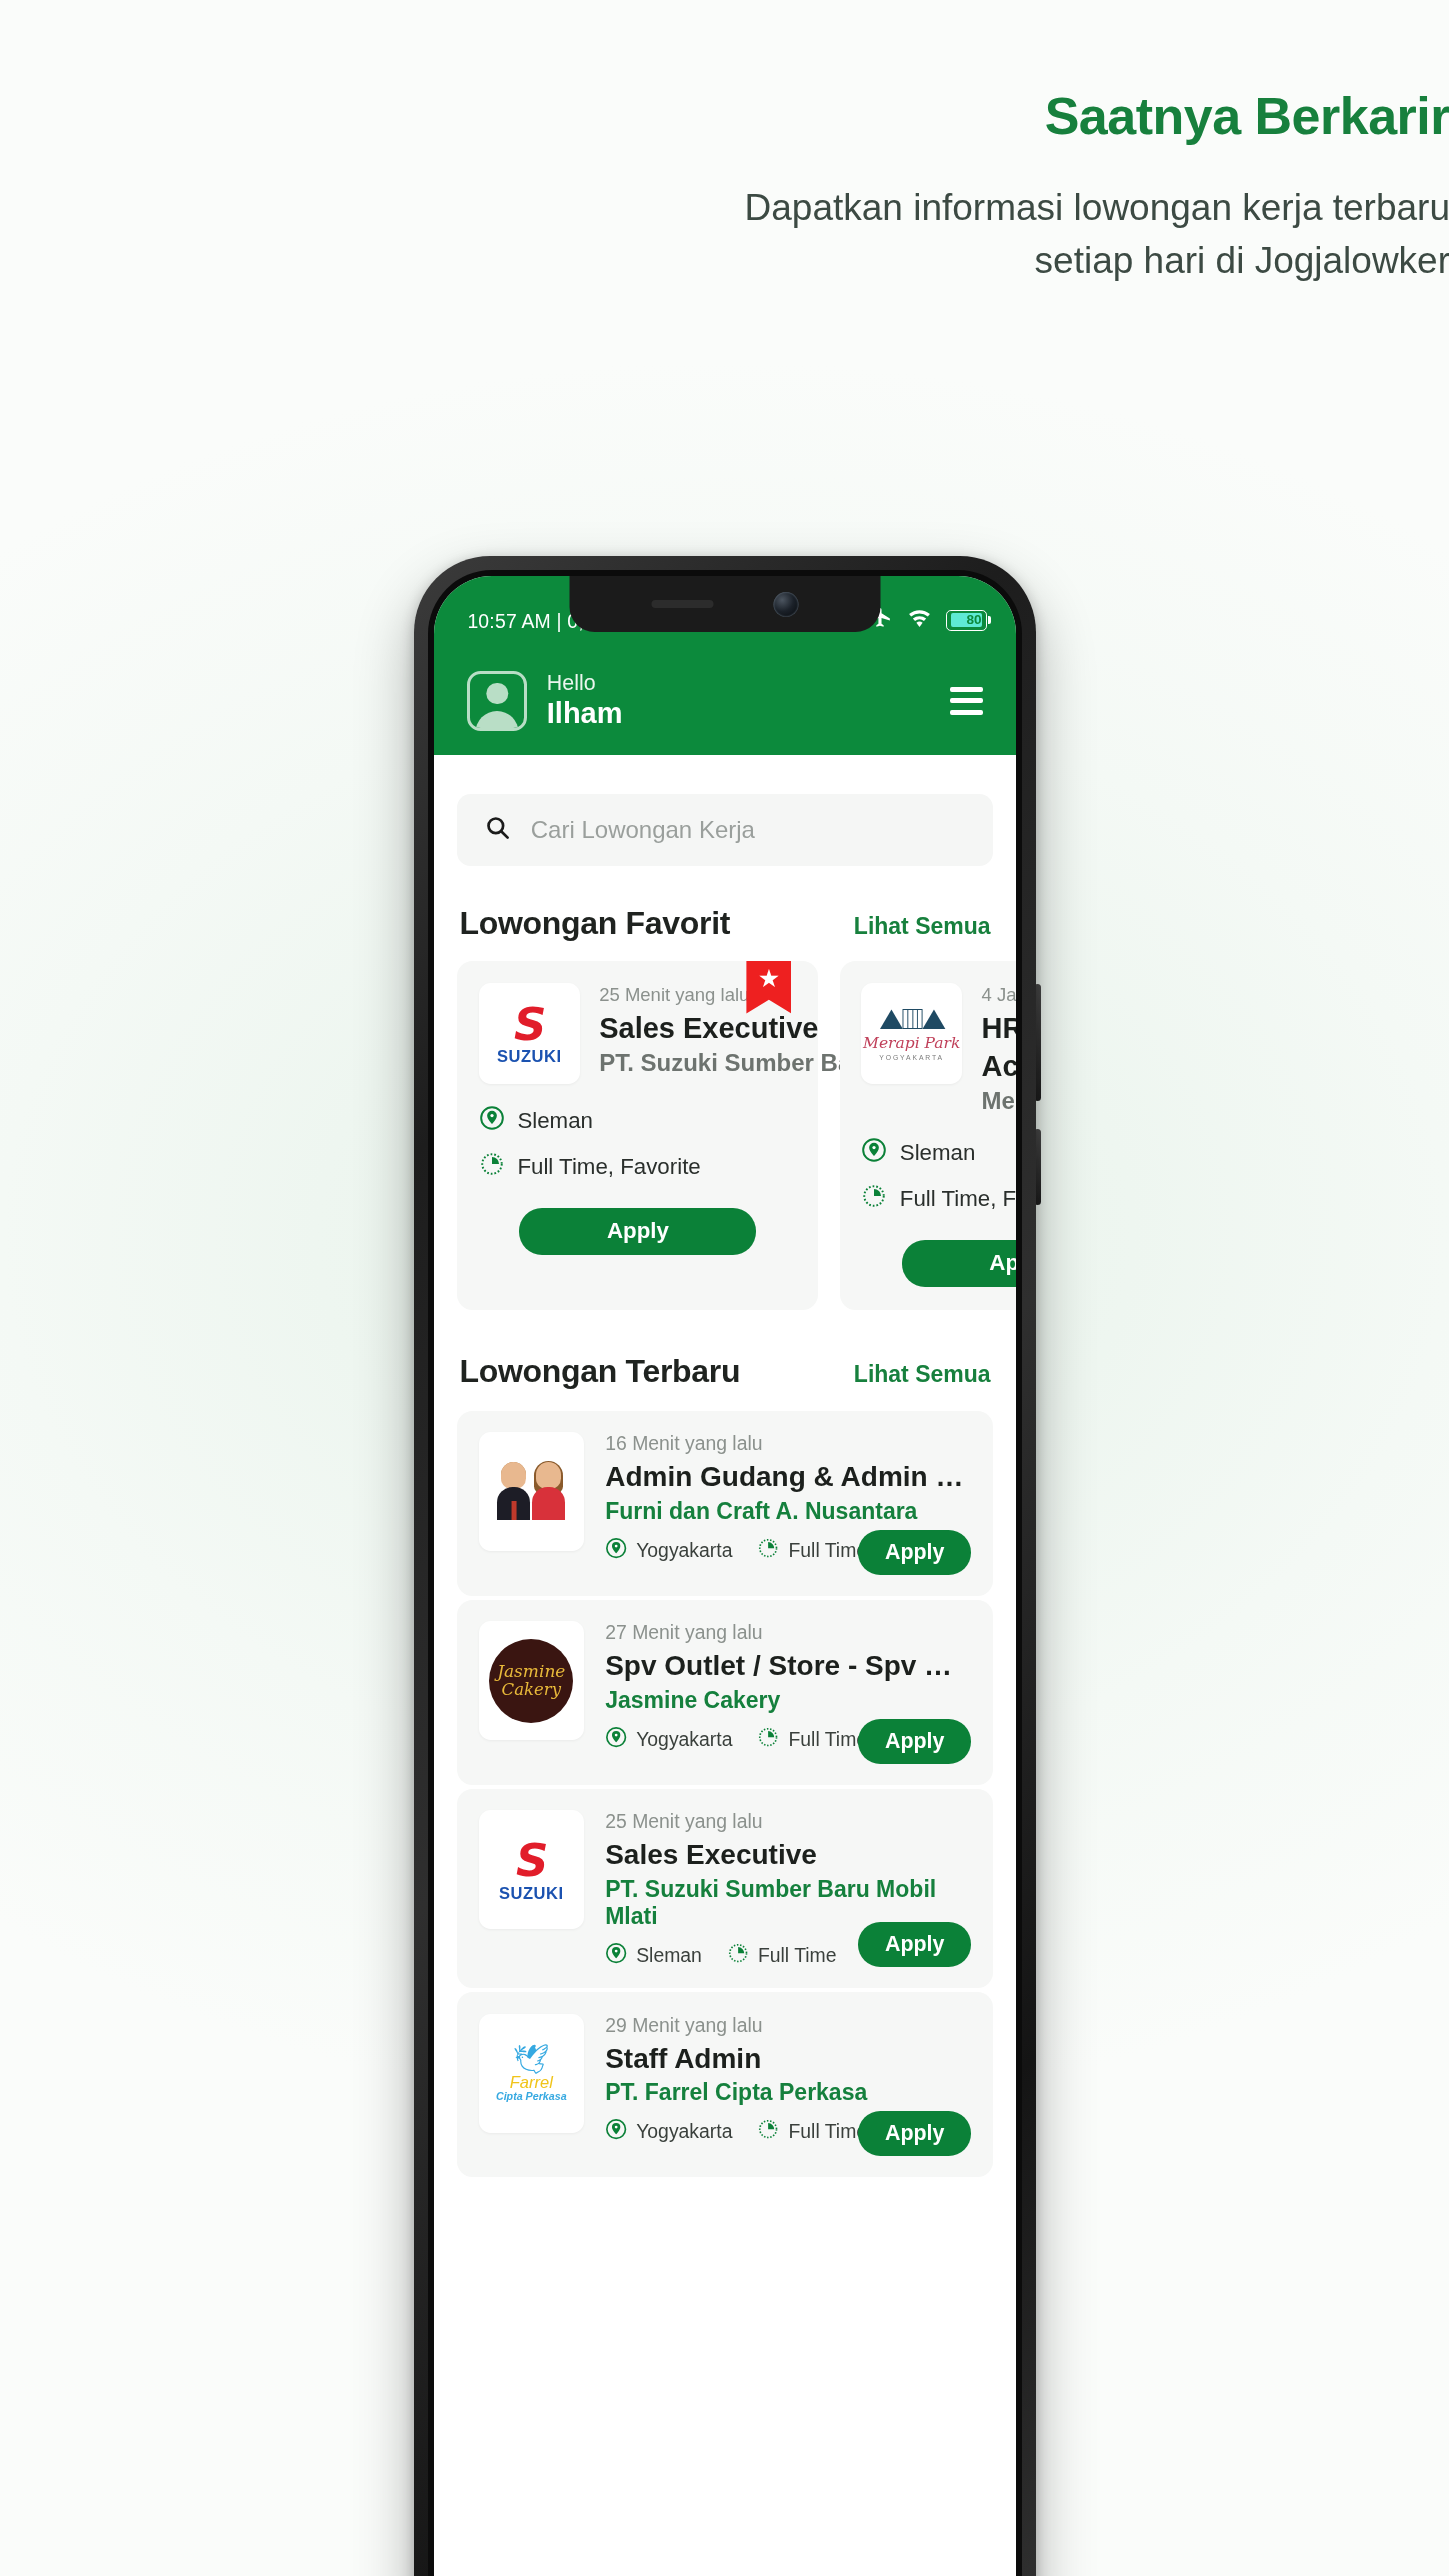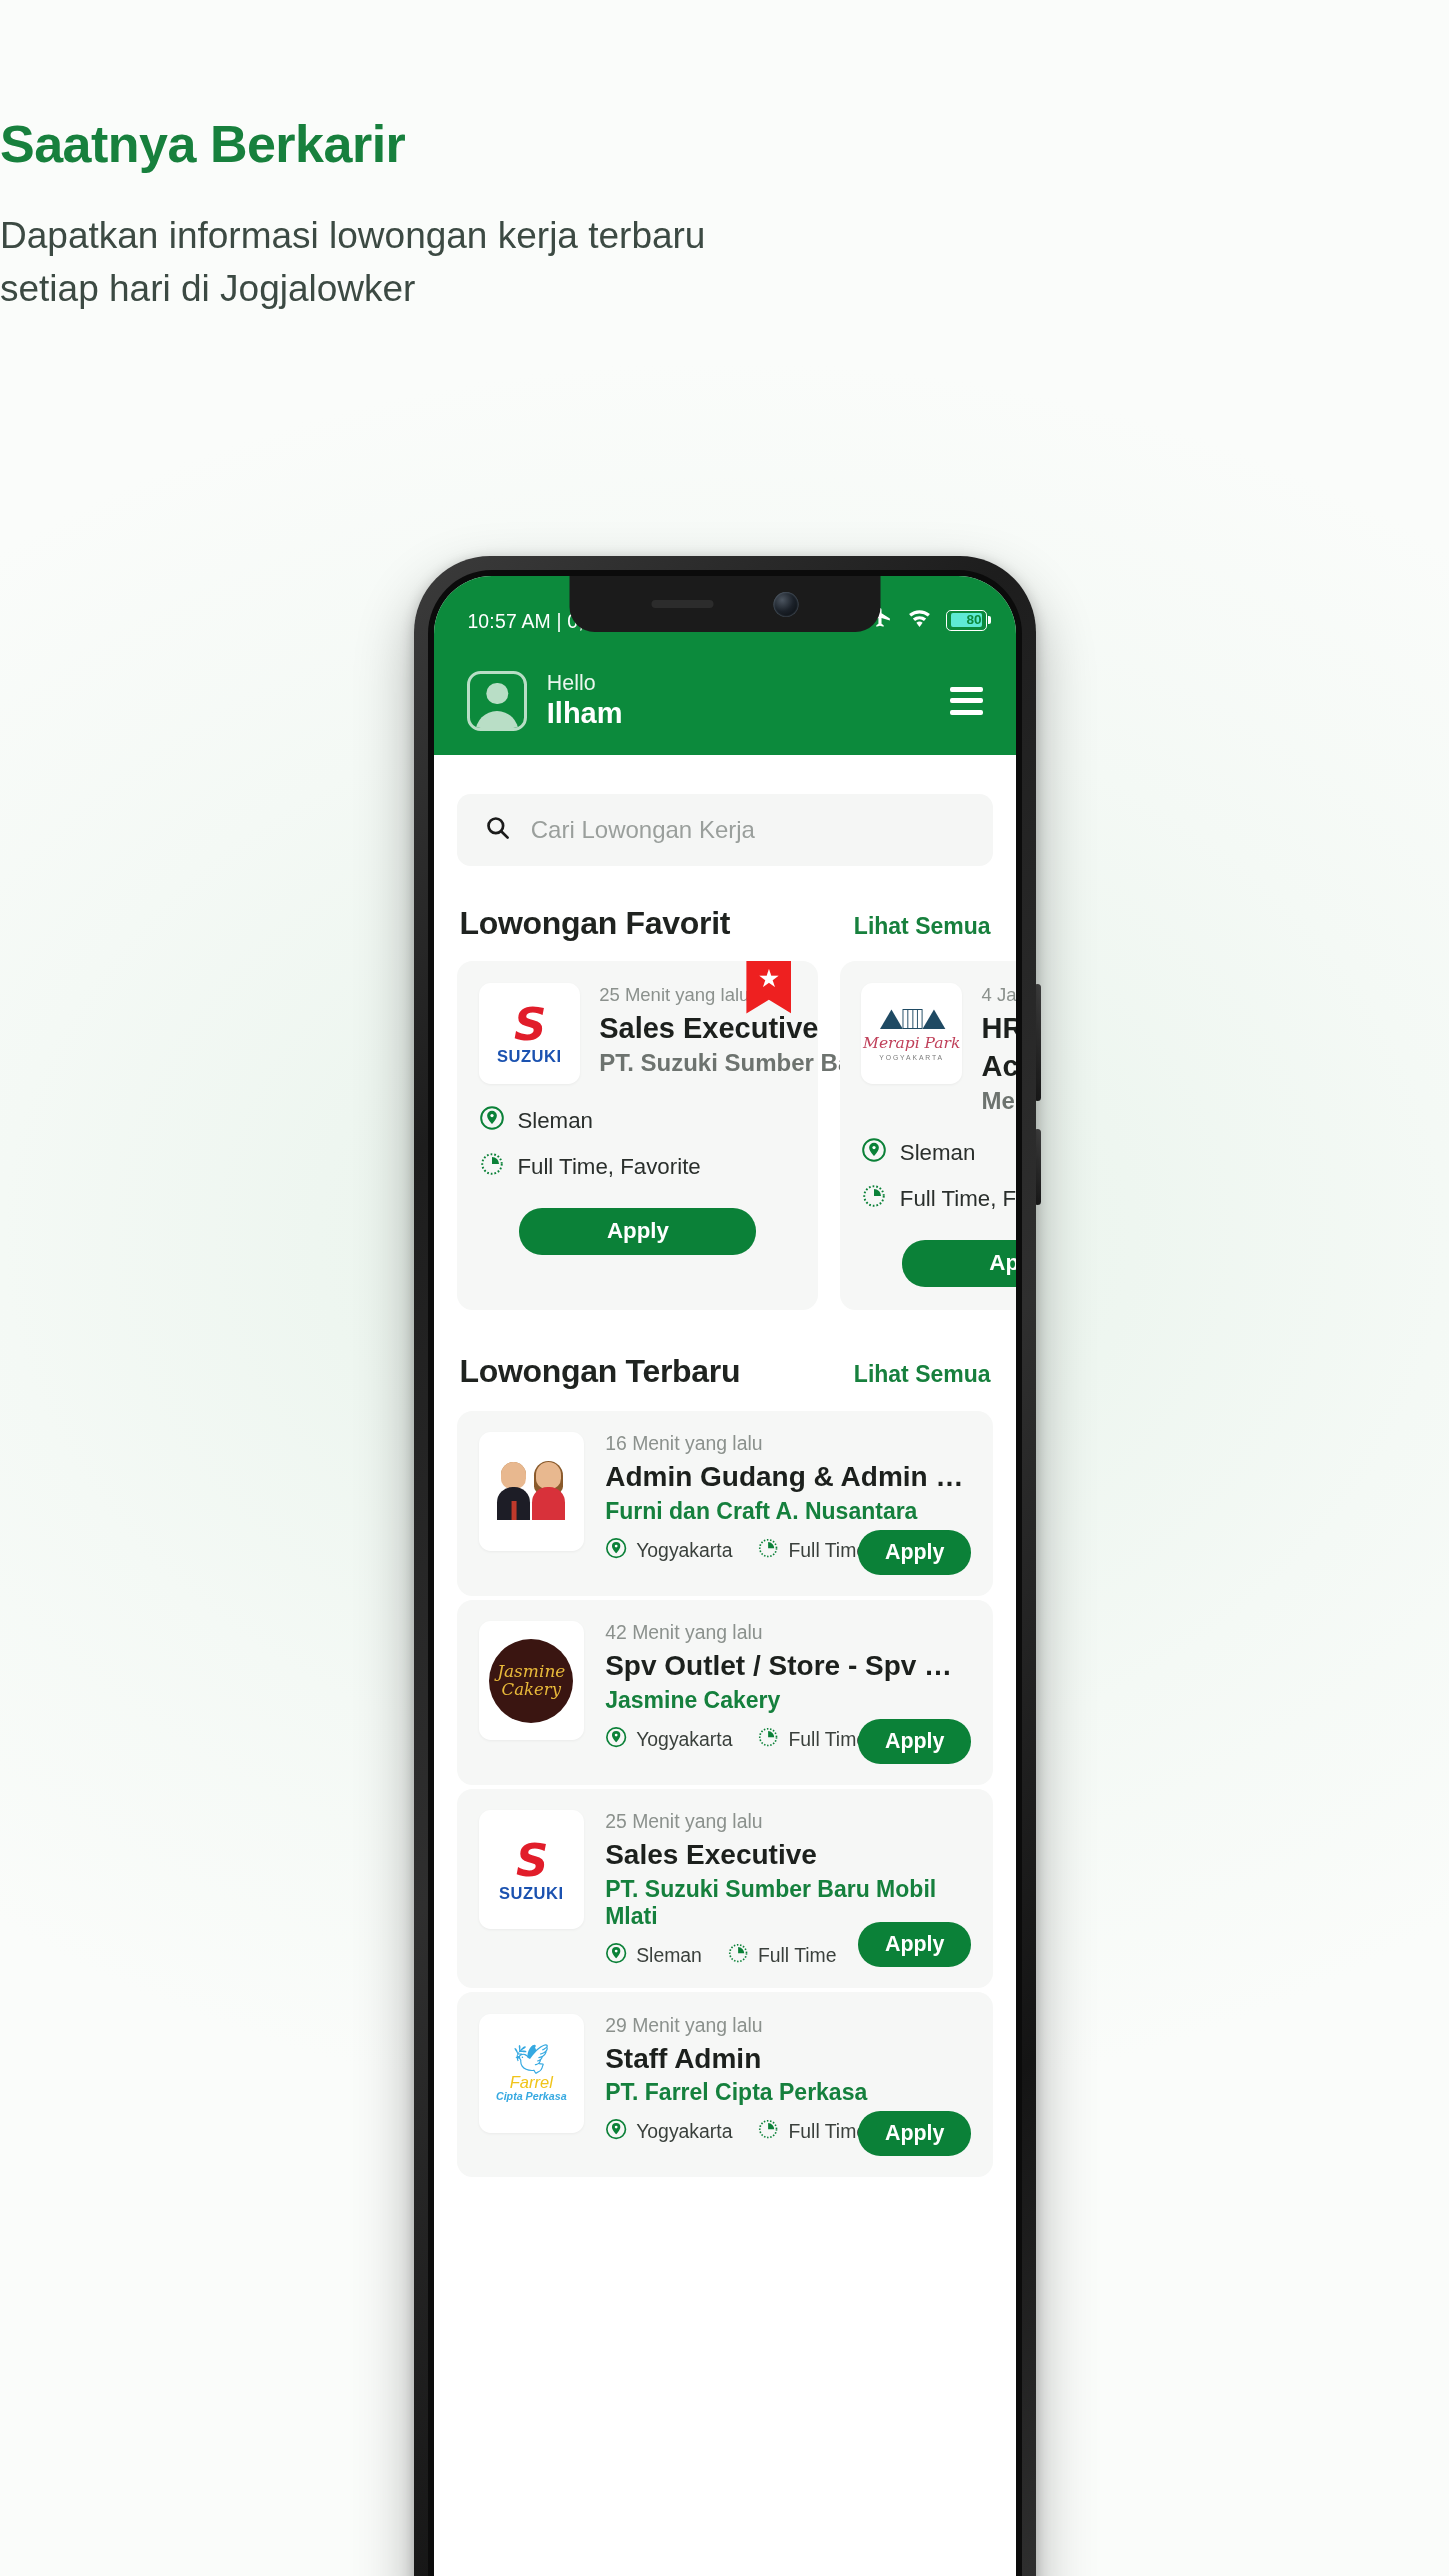--- a/index.html
+++ b/index.html
@@ -7,21 +7,21 @@
     width: 1450px; height: 2576px;
     font-family: "Liberation Sans", sans-serif;
     overflow: hidden;
   }
   body {
     background: radial-gradient(ellipse 1166px 875px at 50% 48%, #e8f3ea 0%, #eef6f0 35%, #f4f9f5 62%, #fafcfa 100%);
     position: relative;
   }
 
   
-  .promo { width: 100%; padding-top: 116px; text-align: left; }
+  .promo { width: 100%; padding-top: 52px; text-align: right; margin-top: 36px; }
   .promo-title {
     font-size: 52px; font-weight: 700; color: #17803d;
     letter-spacing: -0.5px; line-height: 1.1;
   }
   .promo-sub {
     margin-top: 37px; font-size: 37px; color: #3c4a43;
     line-height: 1.42; font-weight: 400;
   }
 
   
@@ -466,21 +466,21 @@
             </div>
 
             <div class="job-card">
               <div class="job-logo">
                 <div class="jasmine">
                   <b>Jasmine</b>
                   <i>Cakery</i>
                 </div>
               </div>
               <div class="job-body">
-                <div class="j-ago">42 Menit yang lalu</div>
+                <div class="j-ago">27 Menit yang lalu</div>
                 <div class="j-role">Spv Outlet / Store - Spv Marketing Online ...</div>
                 <div class="j-comp">Jasmine Cakery</div>
                 <div class="j-chips">
                   <div class="j-chip">
                     <span>
                       <svg width="22.3" height="22.3" viewBox="0 0 24 24" fill="none" stroke="#0b8138" stroke-width="1.8">
                         <circle cx="12" cy="12" r="10"></circle>
                         <path d="M12 6.2c-2 0-3.6 1.6-3.6 3.6 0 2.6 3.6 6.4 3.6 6.4s3.6-3.8 3.6-6.4c0-2-1.6-3.6-3.6-3.6z" fill="#0b8138"></path>
                         <circle cx="12" cy="9.8" r="1.5" fill="#fff" stroke="none"></circle>
                       </svg>

